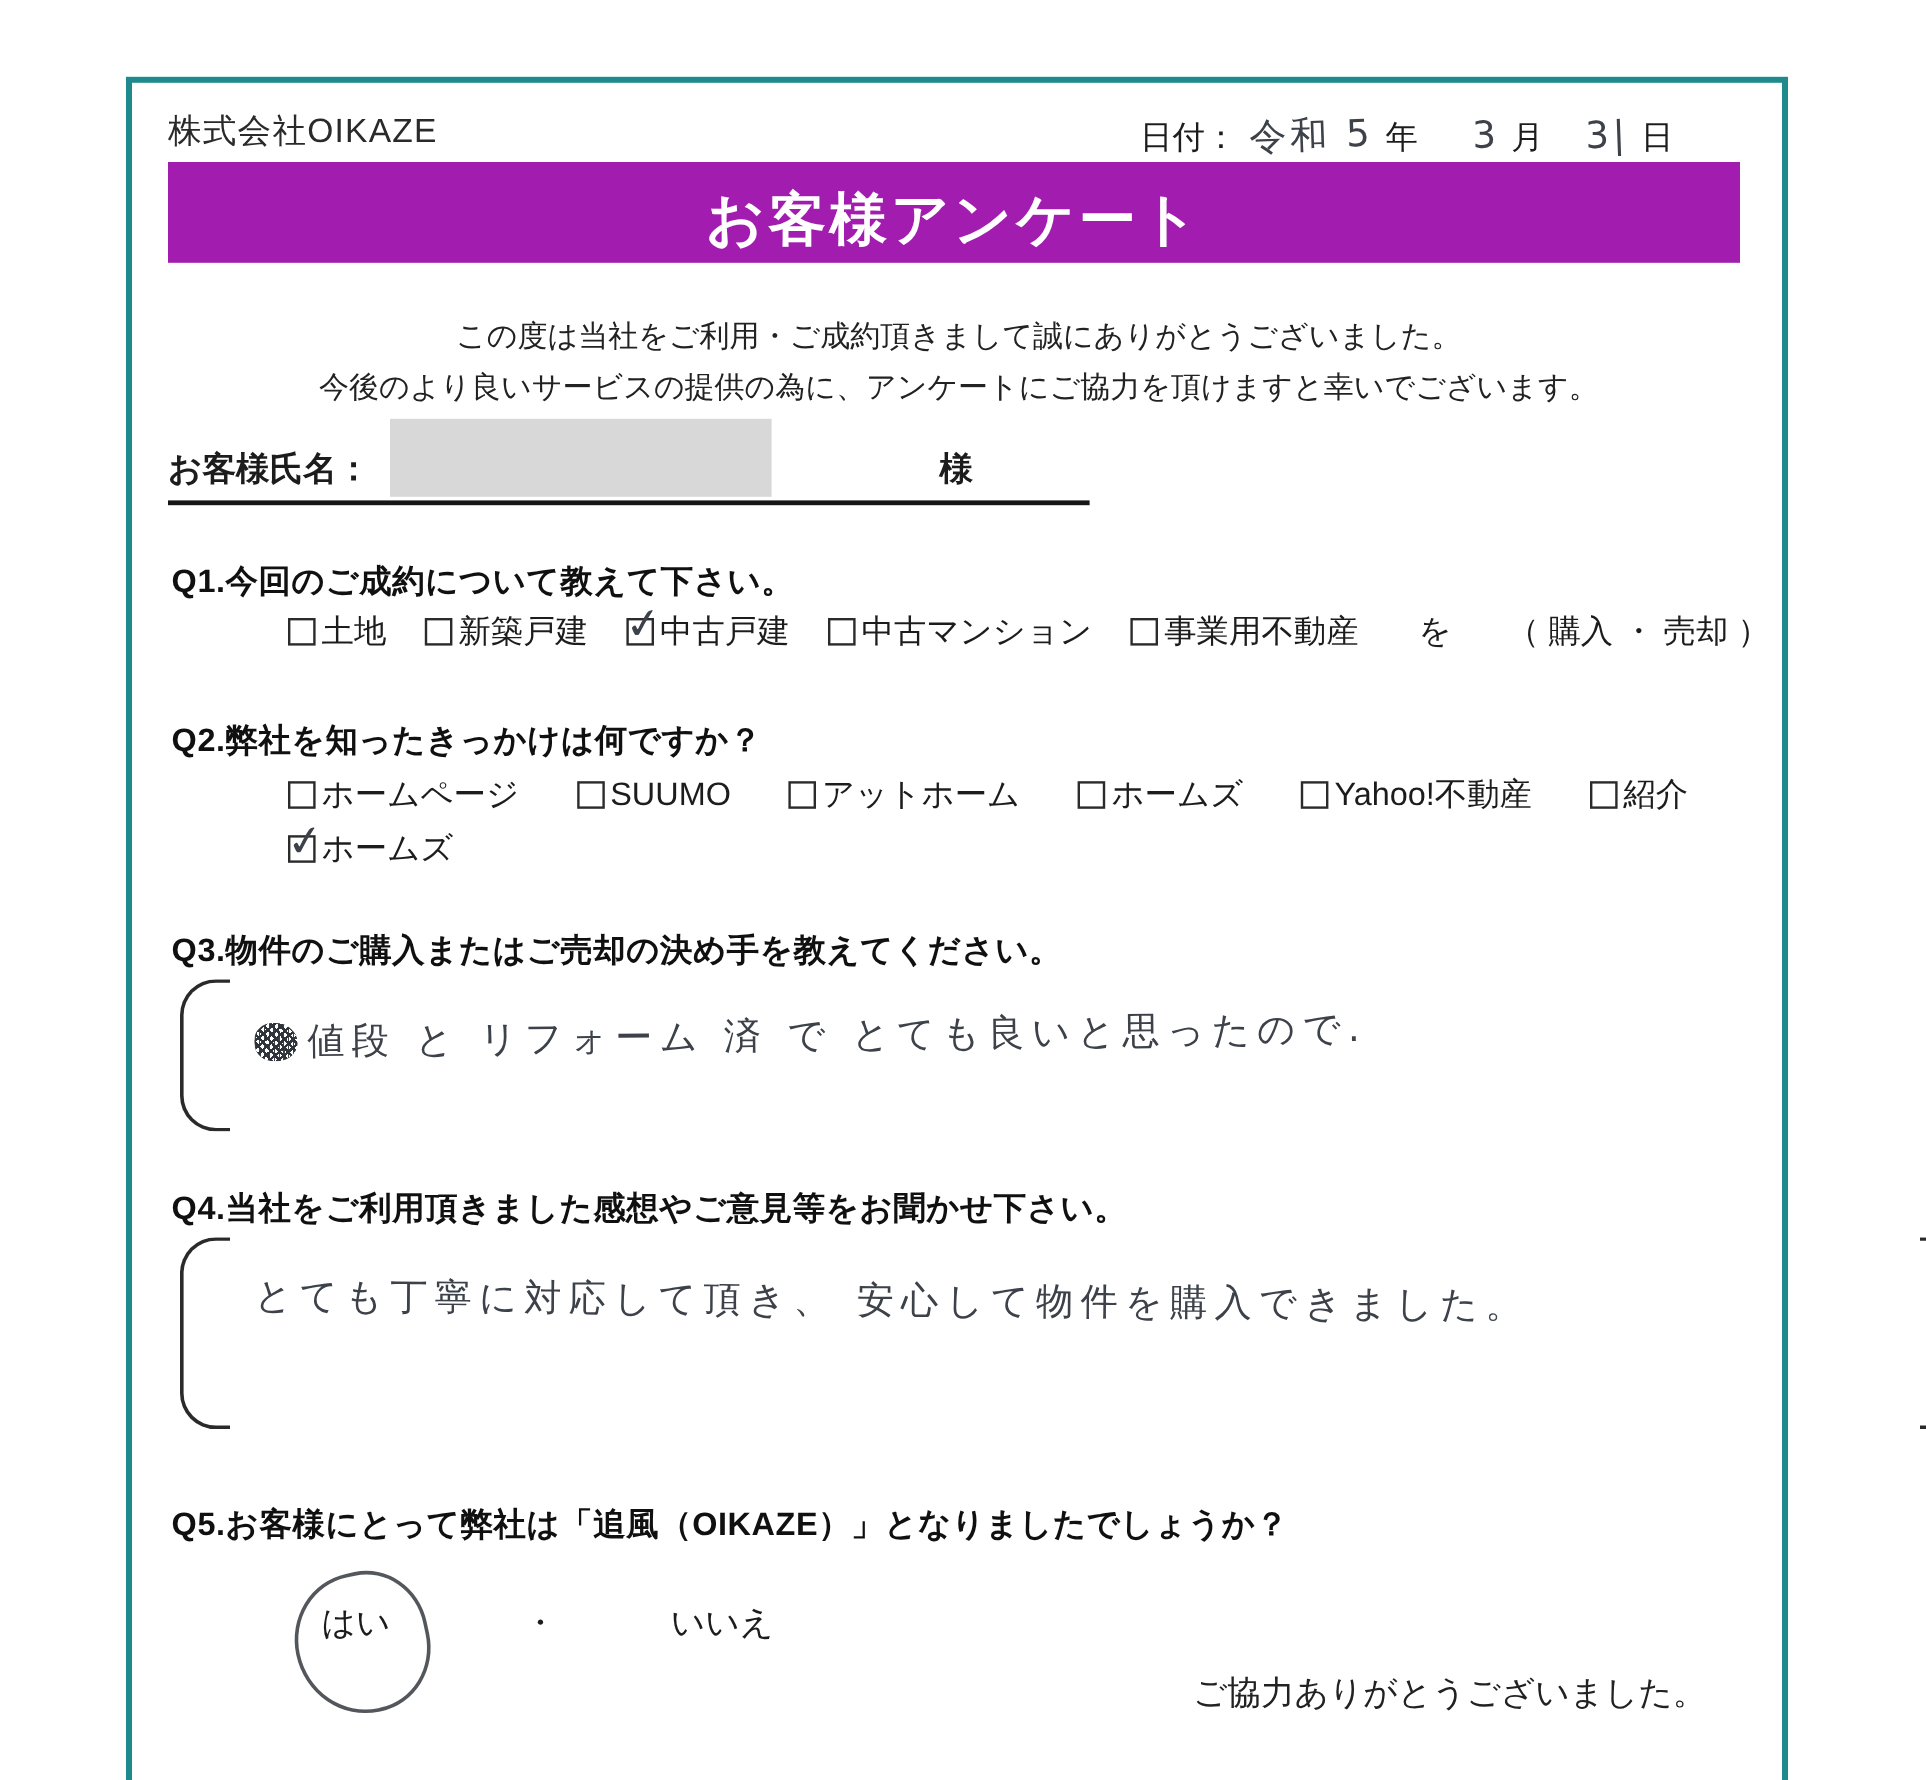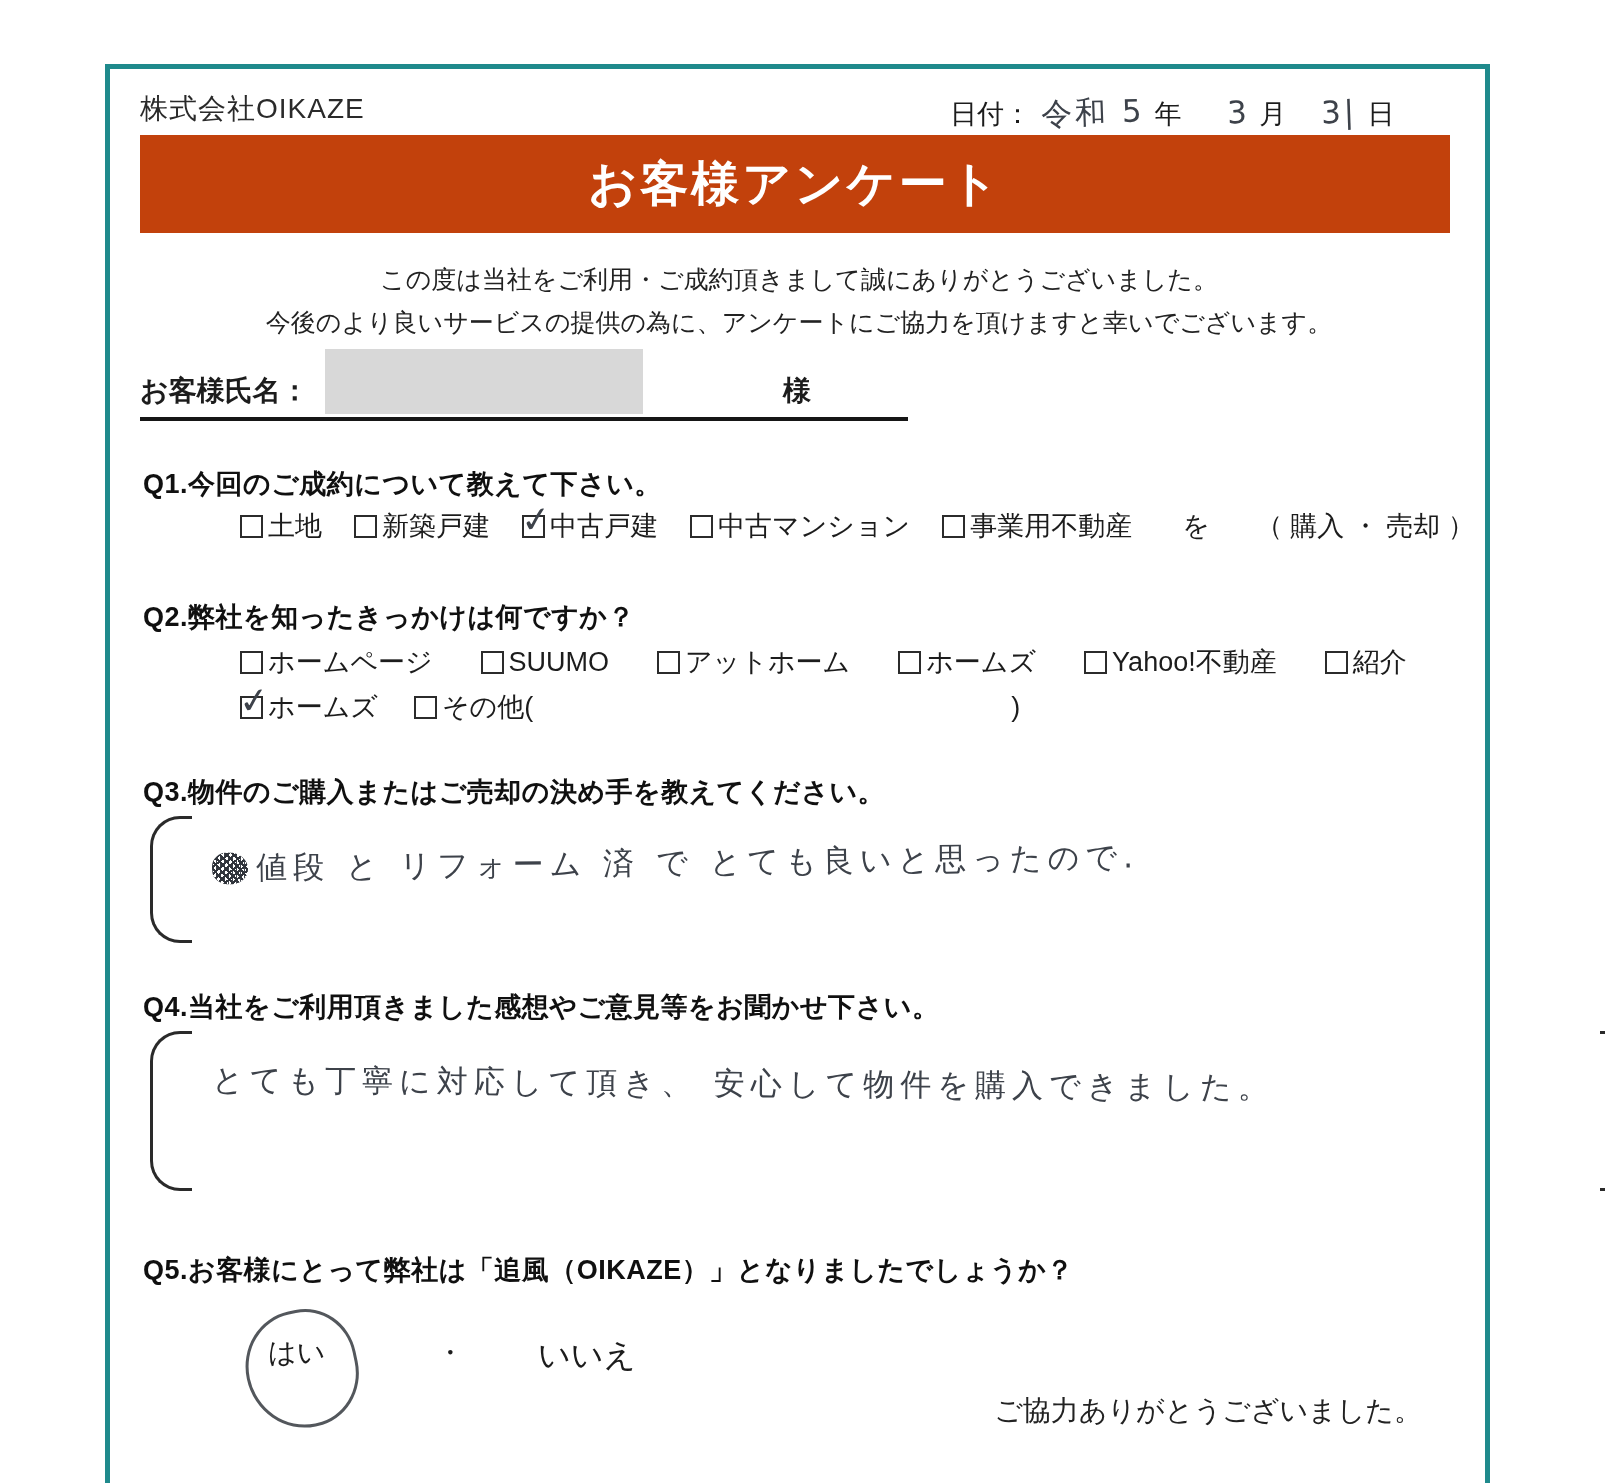--- a/index.html
+++ b/index.html
@@ -11,21 +11,21 @@
   .frame { position:absolute; left:105px; top:64px; width:1385px; height:1500px;
     border:5px solid #1f8a8c; background:#ffffff; }
 
   .company { left:140px; top:90px; font-size:28px; letter-spacing:1px; color:#2a2a2a; }
 
   .date-row { left:950px; top:92px; display:flex; align-items:baseline; font-size:27px;justify-content:flex-end; }
   .date-row .printed { color:#1c1c1c; }
   .hand { font-family:"DejaVu Sans",sans-serif; color:#3d424a; }
   .date-row .hand { font-size:31px; letter-spacing:3px; transform:rotate(-2deg); margin:0 10px; }
 
-  .banner { left:140px; top:135px; width:1310px; height:98px; background:#c2410c; }
+  .banner { left:140px; top:135px; width:1310px; height:84px; background:#a21caf; }
   .banner .title { width:100%; text-align:center; line-height:98px; font-size:48px;
     font-weight:bold; color:#ffffff; letter-spacing:3px; }
 
   .intro { left:110px; top:0; width:1378px; text-align:center; font-size:25px; color:#222; }
 
   .name-label { left:140px; top:372px; font-size:28px; font-weight:bold; }
   .redaction { left:325px; top:349px; width:318px; height:65px; background:#d8d8d8; }
   .honorific { left:783px; top:372px; font-size:28px; font-weight:bold; }
   .name-underline { left:140px; top:417px; width:768px; height:4px; background:#161616; }
 
@@ -51,21 +51,21 @@
   .scribble { display:inline-block; width:36px; height:32px; margin-right:8px;
     vertical-align:-6px; border-radius:45% 55% 50% 48%;
     background:
       repeating-linear-gradient(48deg,#30343b 0 2px,transparent 2px 5px),
       repeating-linear-gradient(-40deg,#30343b 0 2px,transparent 2px 5px),
       repeating-linear-gradient(90deg,#3d424a 0 1px,transparent 1px 4px); }
   .yes-circle { left:246px; top:1310px; width:112px; height:118px;
     border:3px solid #53575c; border-radius:52% 48% 50% 55%; transform:rotate(-12deg); }
   .q5-yes   { left:268px; top:1334px; font-size:28px; }
   .q5-sep   { left:436px; top:1334px; font-size:28px; }
-  .q5-no    { left:538px; top:1334px; font-size:32px; }
+  .q5-no    { left:559px; top:1334px; font-size:28px; }
 
   .closing { left:110px; top:1392px; width:1312px; text-align:right; font-size:28px; color:#222; }
 </style>
 </head>
 <body>
 
 <div class="frame"></div>
 
 <div class="abs company">株式会社OIKAZE</div>
 
@@ -142,26 +142,20 @@
   <span class="option">
     <span class="checkbox"></span>
     <span>紹介</span>
   </span>
 </div>
 <div class="abs opt-row" style="left:195px; top:689px; gap:36px;">
   <span class="option checked">
     <span class="checkbox"></span>
     <span>ホームズ</span>
   </span>
-  <span class="option">
-    <span class="checkbox"></span>
-    <span>その他(</span>
-    <span class="paren-space"></span>
-    <span>)</span>
-  </span>
 </div>
 
 <div class="abs q-heading" style="left:143px; top:774px;">Q3.物件のご購入またはご売却の決め手を教えてください。</div>
 <div class="answer-box" style="left:150px; top:816px; width:1512px; height:127px;">
   <div class="bracket left"></div>
   <div class="bracket right"></div>
   <div class="answer-text hand" style="top:26px; transform:rotate(-0.7deg);">
     <span class="scribble"></span><span>値段 と リフォーム 済 で とても良いと思ったので.</span>
   </div>
 </div>

